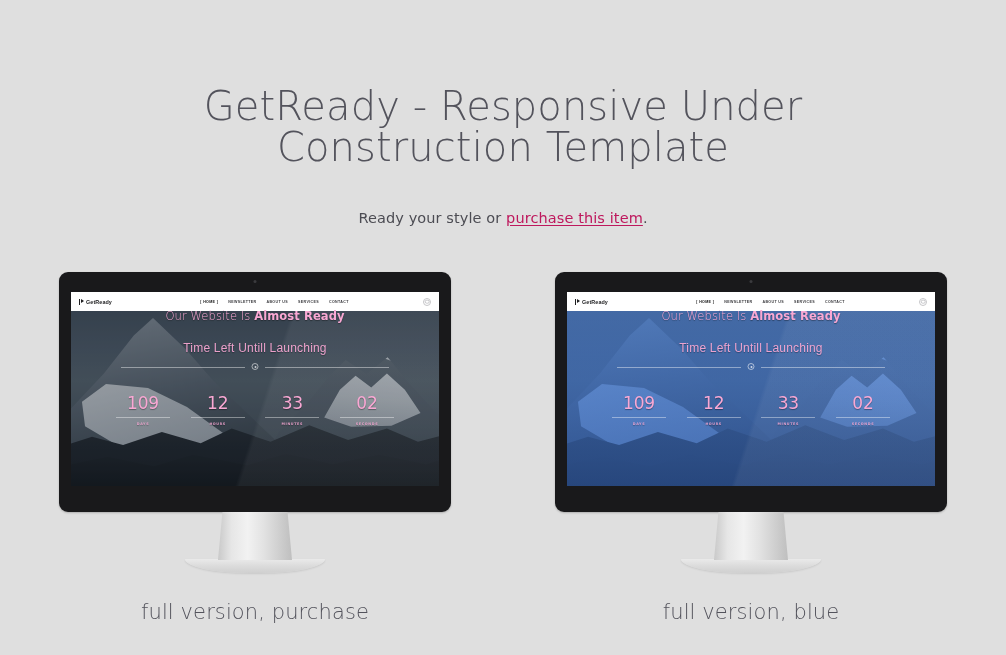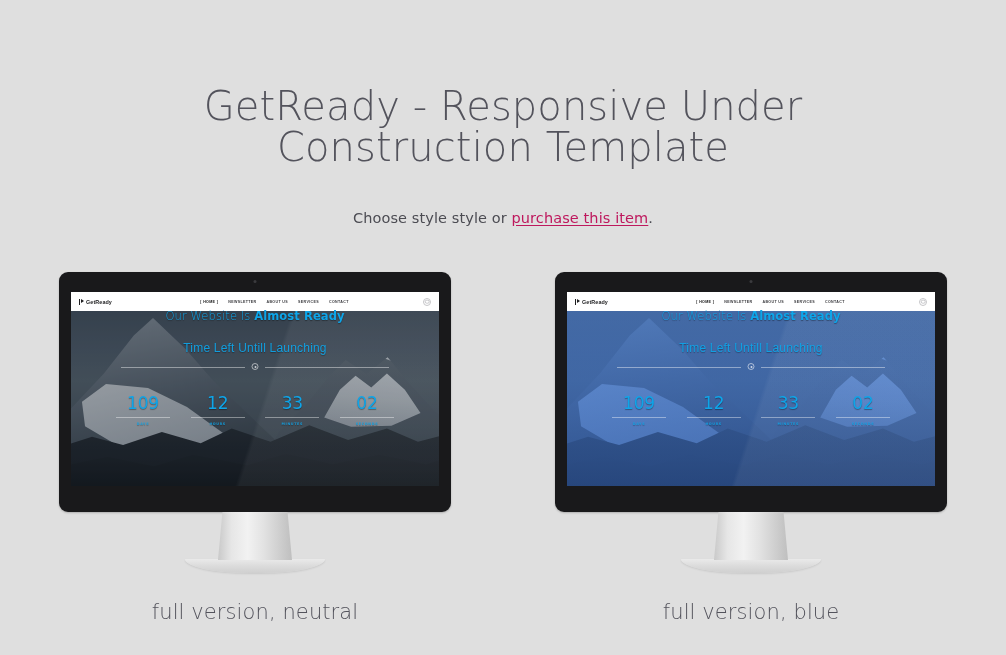--- a/index.html
+++ b/index.html
@@ -295,21 +295,21 @@
     pointer-events: none;
   }
 
   
   .hero-copy {
     position: absolute;
     inset: 0;
     z-index: 8;
     text-align: center;
     padding-top: 18px;
-    color: #0ea5e9;
+    color: #f9a8d4;
     text-shadow: 0 1px 1px rgba(0,0,0,0.35);
   }
 
   .hero-title {
     font-family: "DejaVu Sans", sans-serif;
     font-size: 11.5px;
     font-weight: 300;
     letter-spacing: 0.1px;
     line-height: 13px;
   }
@@ -413,21 +413,21 @@
     font-weight: 300;
     color: #53535c;
     letter-spacing: 0.1px;
   }
 </style>
 </head>
 <body>
 
 <div class="page-header">
   <h1 class="page-title">GetReady - Responsive Under Construction Template</h1>
-  <p class="page-subtitle"><span>Choose style style or </span><a class="link" href="#">purchase this item</a><span>.</span></p>
+  <p class="page-subtitle"><span>Ready your style or </span><a class="link" href="#">purchase this item</a><span>.</span></p>
 </div>
 
 <div class="monitors">
 
   <div class="monitor-unit">
     <div class="monitor-frame">
       <div class="webcam-dot"></div>
       <div class="screen">
 
         <div class="site-nav">
@@ -484,21 +484,21 @@
               <div class="cd-rule"></div>
               <div class="cd-label">SECONDS</div>
             </div>
           </div>
         </div>
 
       </div>
     </div>
     <div class="stand-neck"></div>
     <div class="stand-base"></div>
-    <div class="caption">full version, neutral</div>
+    <div class="caption">full version, purchase</div>
   </div>
 
   <div class="monitor-unit">
     <div class="monitor-frame">
       <div class="webcam-dot"></div>
       <div class="screen">
 
         <div class="site-nav">
           <div class="logo">
             <span class="logo-mark"></span>

